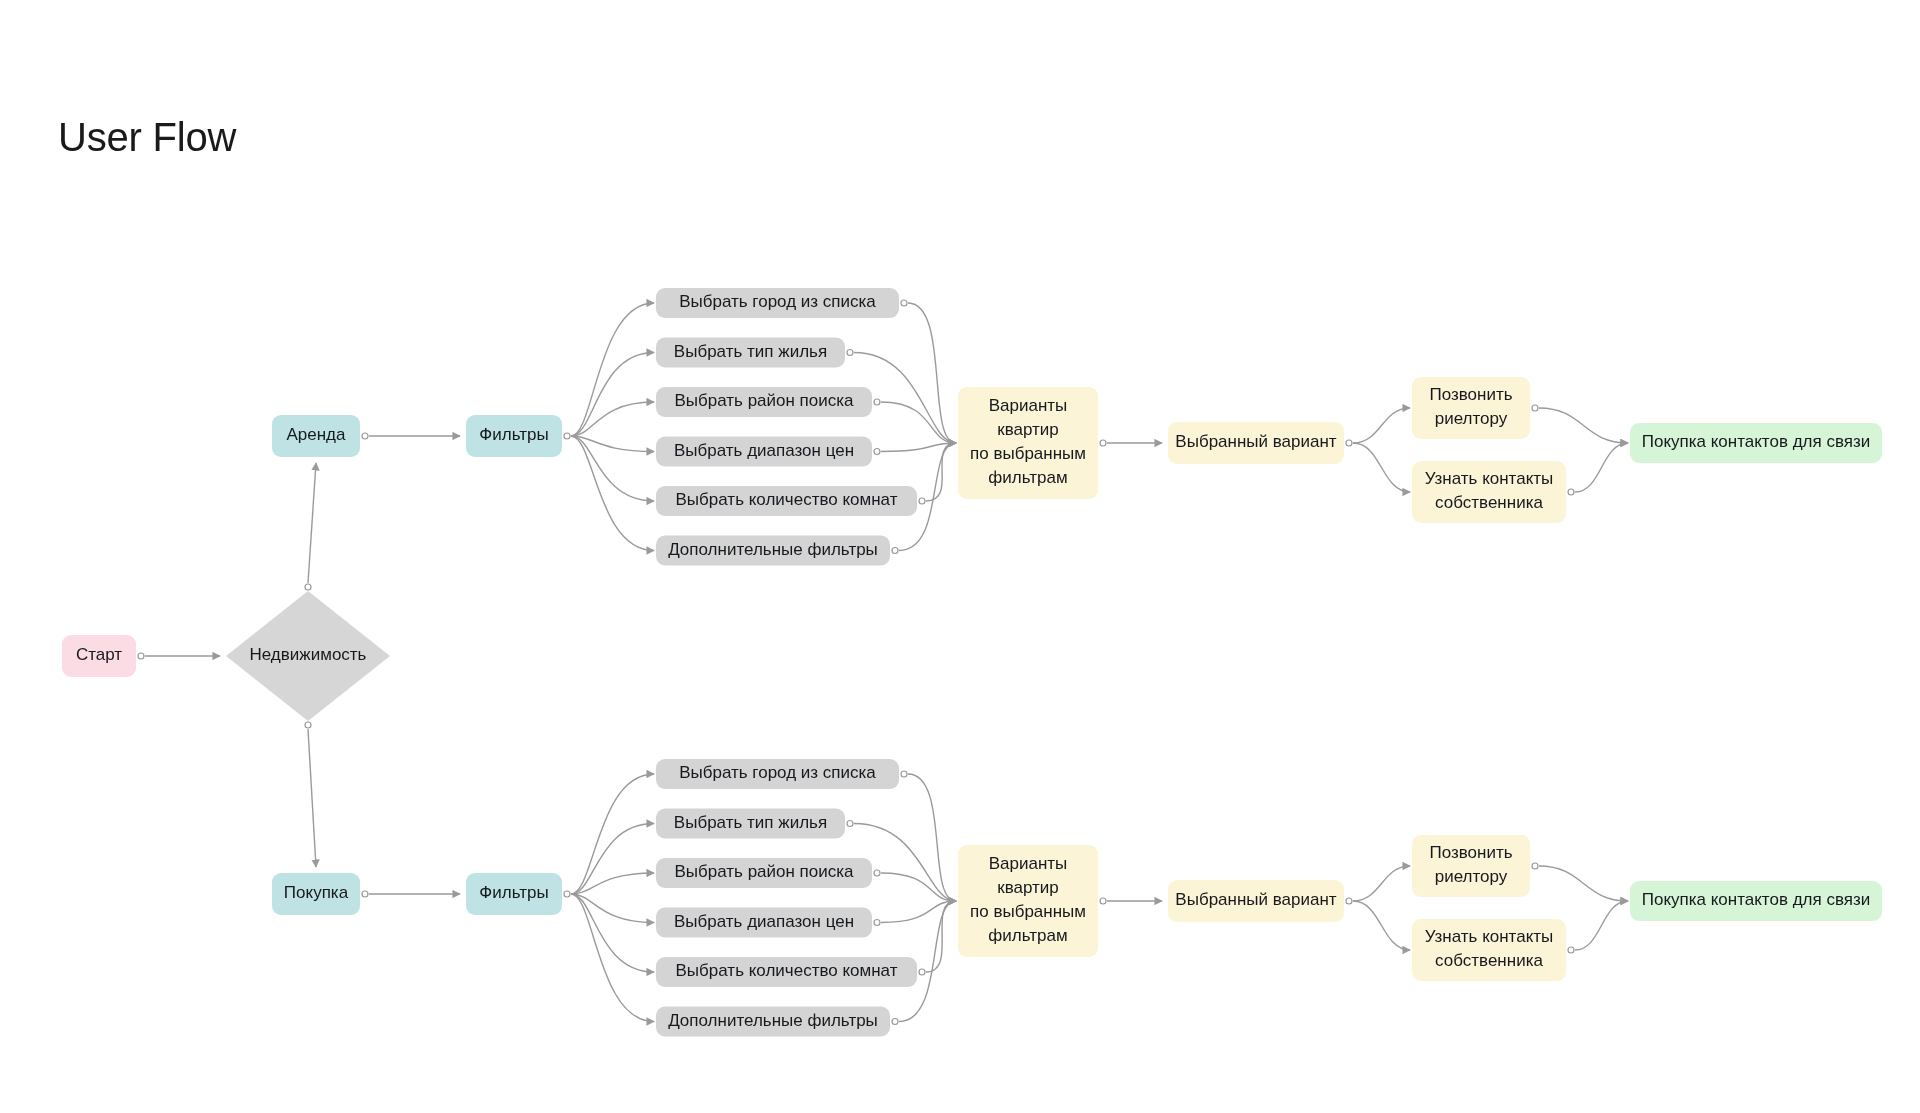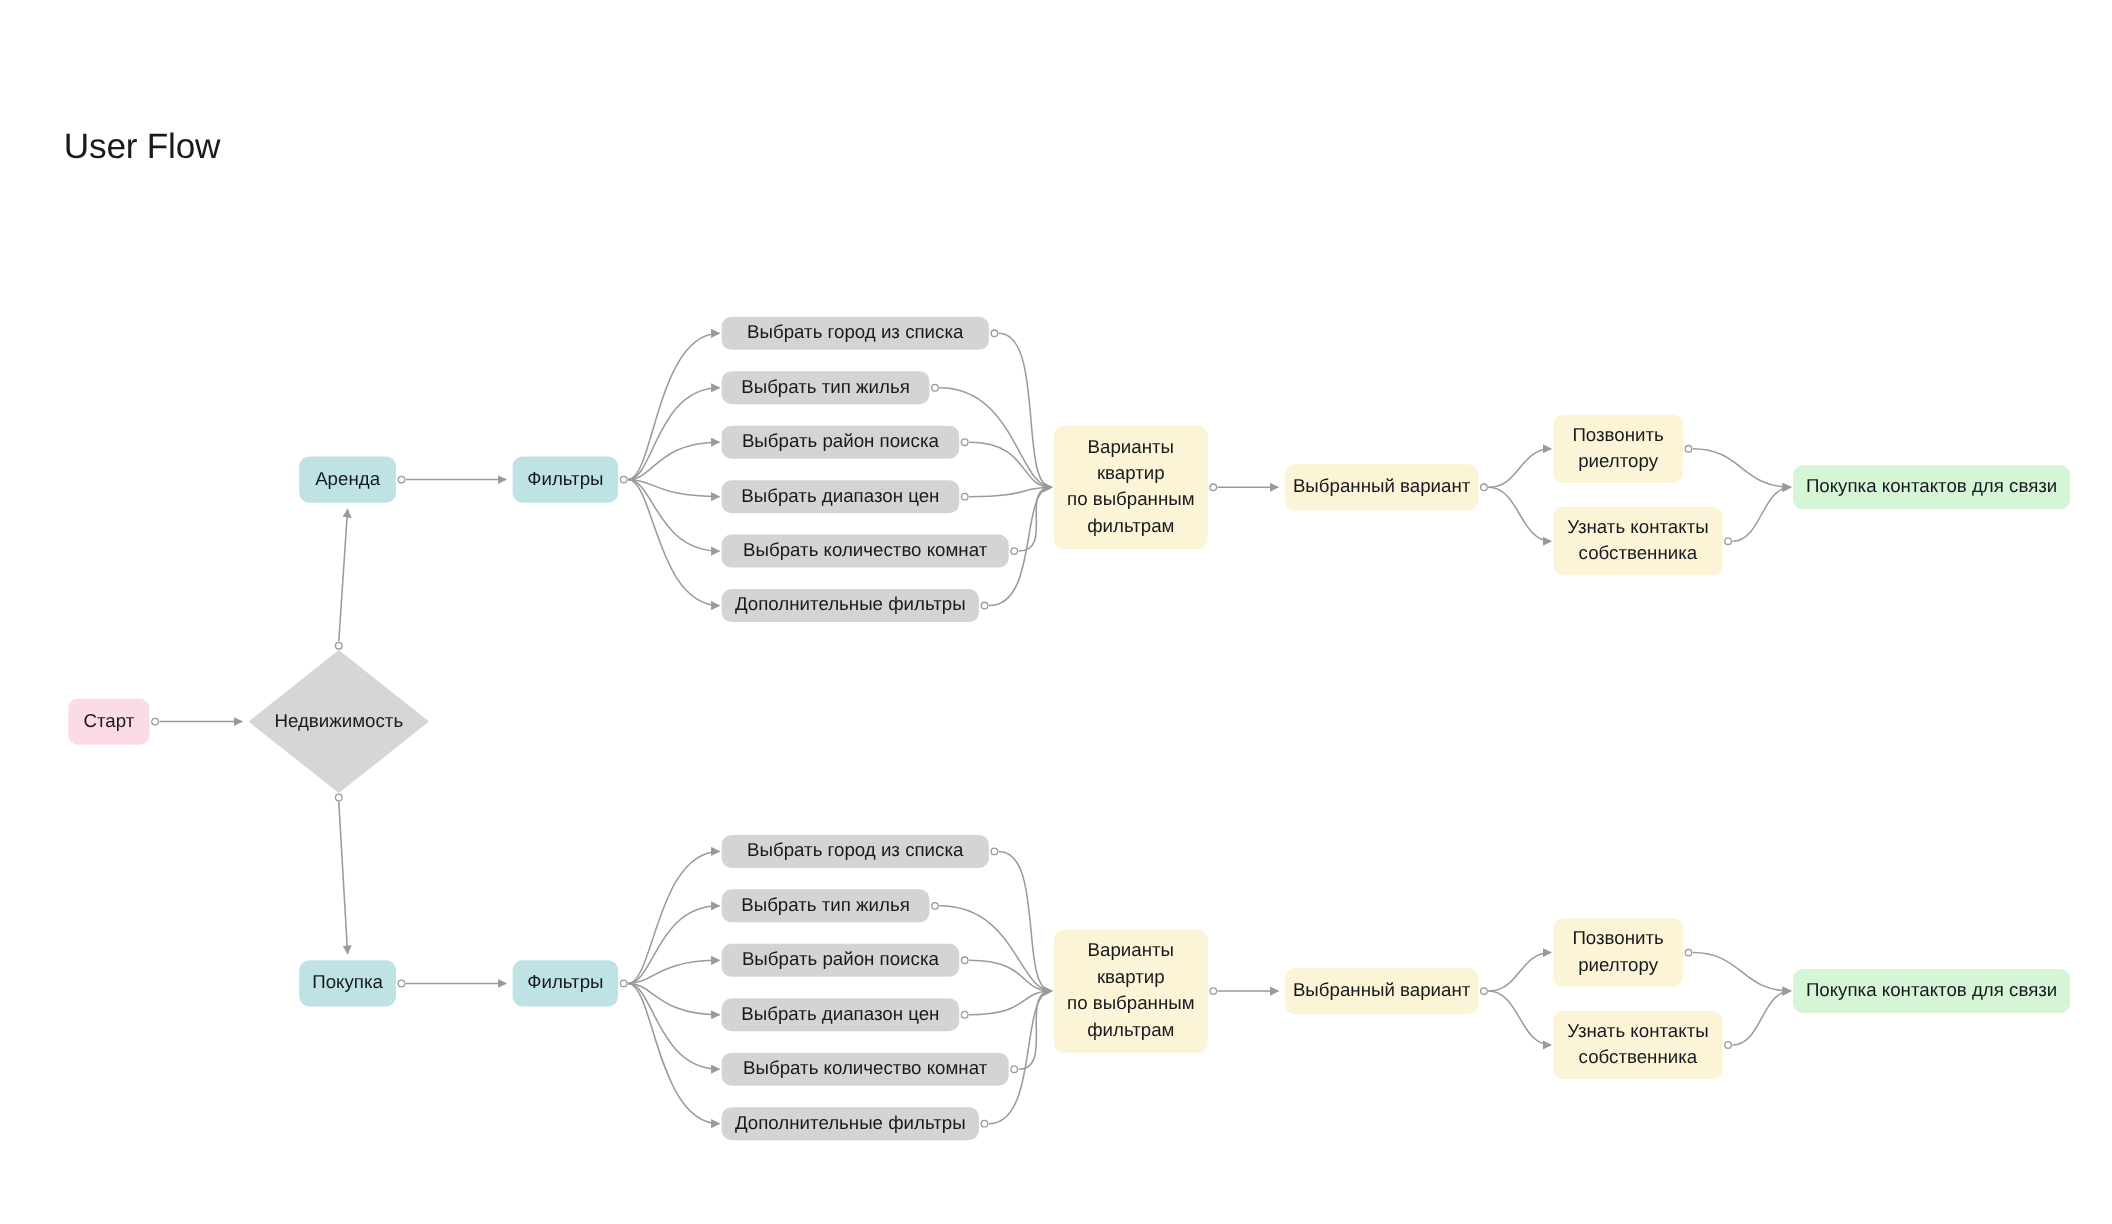--- a/index.html
+++ b/index.html
@@ -17,21 +17,21 @@
   #canvas {
     position: absolute;
     top: 0; left: 0;
     width: 1920px;
     height: 1113px;
   }
   .page-title {
     position: absolute;
     left: 58px;
     top: 115px;
-    font-size: 32px;
+    font-size: 40px;
     font-weight: 500;
     color: #1a1a1a;
     letter-spacing: -0.2px;
     white-space: nowrap;
   }
   .node-text {
     font-family: "Liberation Sans", "DejaVu Sans", sans-serif;
     font-size: 17px;
     fill: #16191d;
     dominant-baseline: middle;

